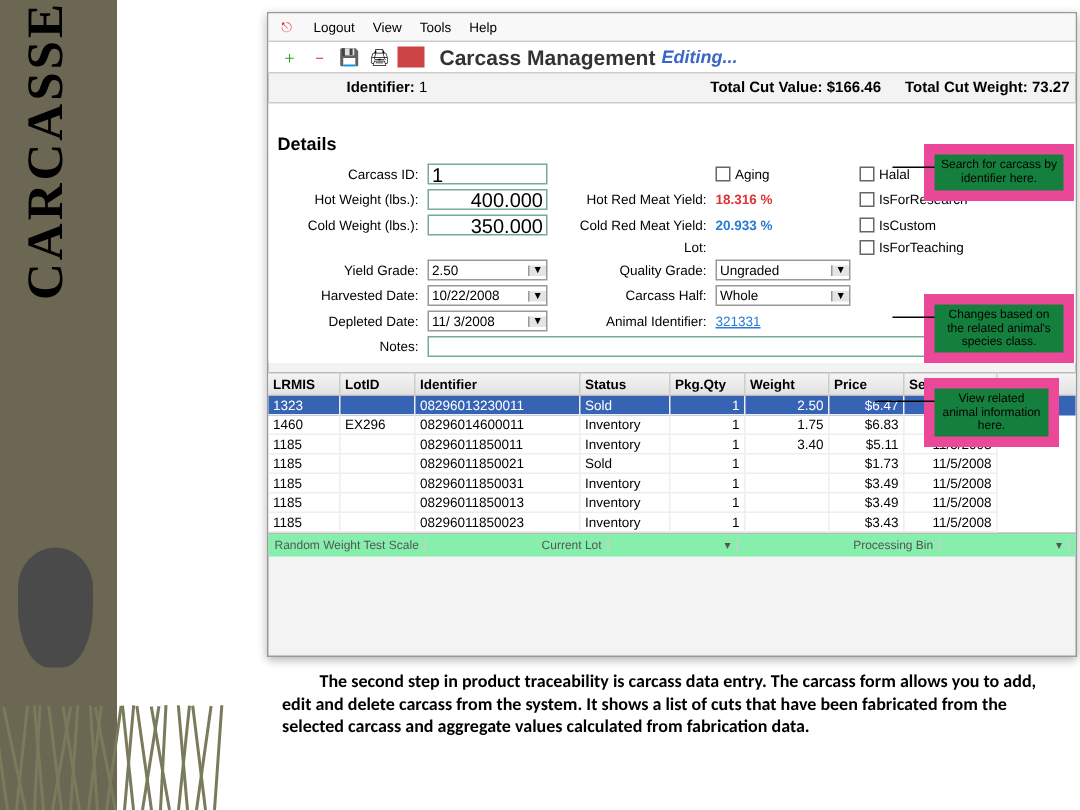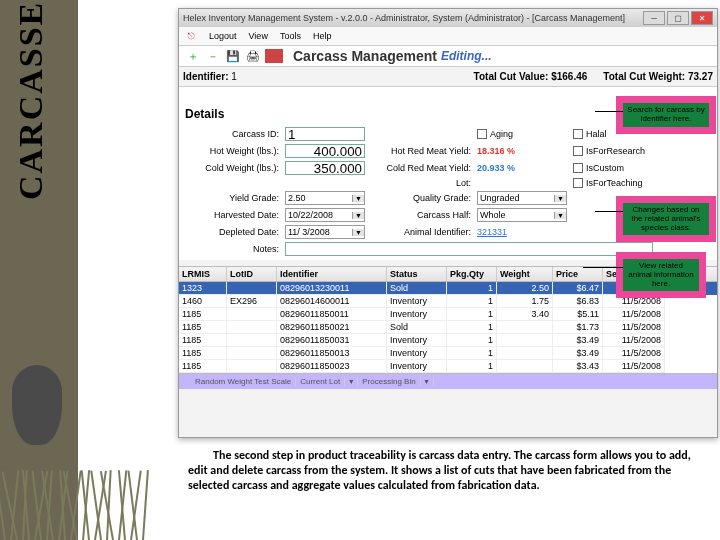--- a/index.html
+++ b/index.html
@@ -13,41 +13,41 @@
   .titlebar { height: 18px; background: linear-gradient(#eaeaea,#cfcfcf); display: flex; align-items: center; padding: 0 4px; font-size: 9px; color: #333; }
   .titlebar .winbtns { margin-left: auto; display: flex; gap: 2px; }
   .winbtn { width: 22px; height: 14px; background: #dcdcdc; border: 1px solid #999; font-size: 8px; display: flex; align-items: center; justify-content: center; }
   .winbtn.close { background: #d44; color: #fff; }
   .menubar { height: 18px; background: #f8f8f8; display: flex; align-items: center; gap: 12px; padding: 0 6px; font-size: 9px; }
   .menubar .icon { width: 12px; height: 12px; display: inline-flex; align-items: center; justify-content: center; }
   .toolbar { height: 22px; background: #fff; border-top: 1px solid #ccc; border-bottom: 1px solid #ccc; display: flex; align-items: center; gap: 4px; padding: 0 6px; }
   .tbtn { width: 16px; height: 16px; border: 1px solid transparent; display: flex; align-items: center; justify-content: center; font-size: 11px; }
   .form-head-title { font-size: 14px; font-weight: bold; color: #333; margin-left: 6px; }
   .editing { color: #3a66c8; font-style: italic; font-size: 12px; font-weight: bold; text-align: right; }
-  .summary { display: flex; gap: 16px; padding: 4px 4px; font-size: 10px; }
+  .summary { display: flex; gap: 16px; padding: 4px 4px; font-size: 10px; margin-left: 48px; }
   .summary b { font-weight: bold; }
   .details { background: #fff; border-top: 1px solid #ccc; padding: 20px 6px 2px; font-weight: bold; font-size: 12px; }
   .form-grid { display: grid; grid-template-columns: 92px 80px 100px 90px 80px; gap: 3px 6px; padding: 4px 8px; align-items: center; font-size: 9px; background: #fff; }
   .lbl { text-align: right; color: #000; }
   .inp { border: 1px solid #7a9; background: #fff; height: 14px; padding: 0 2px; width: 100%; }
   .val-red { color: #d33; font-weight: bold; }
   .val-blue { color: #2a7ad4; font-weight: bold; }
   .link-blue { color: #2a7ad4; text-decoration: underline; margin-top: 45px; }
   .chk-row { display: flex; align-items: center; gap: 3px; }
   .chk { width: 10px; height: 10px; border: 1px solid #666; }
   .combo { display: flex; align-items: center; border: 1px solid #999; height: 14px; background: #fff; }
   .combo span { flex: 1; padding: 0 2px; }
   .combo .ar { width: 12px; text-align: center; background: #e4e4e4; border-left: 1px solid #999; font-size: 7px; }
   .grid-wrap { margin-top: 6px; background: #fff; }
   .gridh { display: grid; grid-template-columns: 48px 50px 110px 60px 50px 56px 50px 62px; background: linear-gradient(#f4f4f4,#e2e2e2); border-top: 1px solid #bbb; border-bottom: 1px solid #bbb; font-size: 9px; }
   .gridh div { padding: 2px 3px; border-right: 1px solid #ccc; font-weight: bold; }
   .gridr { display: grid; grid-template-columns: 48px 50px 110px 60px 50px 56px 50px 62px; font-size: 9px; }
   .gridr div { padding: 1px 3px; border-right: 1px solid #eee; border-bottom: 1px solid #eee; white-space: nowrap; overflow: hidden; }
   .gridr.sel { background: #3763b5; color: #fff; }
-  .statusbar { height: 16px; border-top: 1px solid #bbb; background: #c4b5fd; display: flex; gap: 4px; align-items: center; padding: 0 16px; font-size: 8px; color: #555; }
+  .statusbar { height: 16px; border-top: 1px solid #bbb; background: #86efac; display: flex; gap: 4px; align-items: center; padding: 0 4px; font-size: 8px; color: #555; justify-content: space-between; }
   .statusbar span { border-right: 1px solid #ccc; padding-right: 4px; }
   .callout { position: absolute; background: #15803d; border: 7px solid #ec4899; padding: 3px 4px; font-size: 8px; text-align: center; line-height: 1.1; }
   .callout::before { content: ""; position: absolute; background: #000; }
   .co1 { top: 96px; left: 616px; width: 100px; }
   .co1::before { width: 28px; height: 1px; left: -28px; top: 8px; }
   .co2 { top: 196px; left: 616px; width: 100px; }
   .co2::before { width: 28px; height: 1px; left: -28px; top: 8px; }
   .co3 { top: 252px; left: 616px; width: 90px; }
   .co3::before { width: 40px; height: 1px; left: -40px; top: 8px; }
   .caption { position: absolute; left: 188px; top: 448px; width: 512px; font-family: Calibri, Arial, sans-serif; font-size: 12px; line-height: 1.25; color: #000; }
@@ -82,28 +82,20 @@
     <span style="left:106px;transform:rotate(3deg)"></span>
   <span style="left:112px;transform:rotate(-10deg)"></span>
     <span style="left:118px;transform:rotate(6deg)"></span>
   <span style="left:124px;transform:rotate(-5deg)"></span>
     <span style="left:130px;transform:rotate(8deg)"></span>
   <span style="left:136px;transform:rotate(-7deg)"></span>
     <span style="left:142px;transform:rotate(4deg)"></span>
 </div>
 
 <div class="app">
-  <div class="titlebar">
-    <span>Helex Inventory Management System - v.2.0.0 - Administrator, System (Administrator) - [Carcass Management]</span>
-    <div class="winbtns">
-      <div class="winbtn">─</div>
-      <div class="winbtn">▢</div>
-      <div class="winbtn close">✕</div>
-    </div>
-  </div>
   <div class="menubar">
     <span class="icon" style="color:#d33">⎋</span>
     <span>Logout</span>
     <span>View</span>
     <span>Tools</span>
     <span>Help</span>
   </div>
   <div class="toolbar">
     <div class="tbtn" style="color:#2a2">＋</div>
     <div class="tbtn" style="color:#d33">－</div>

